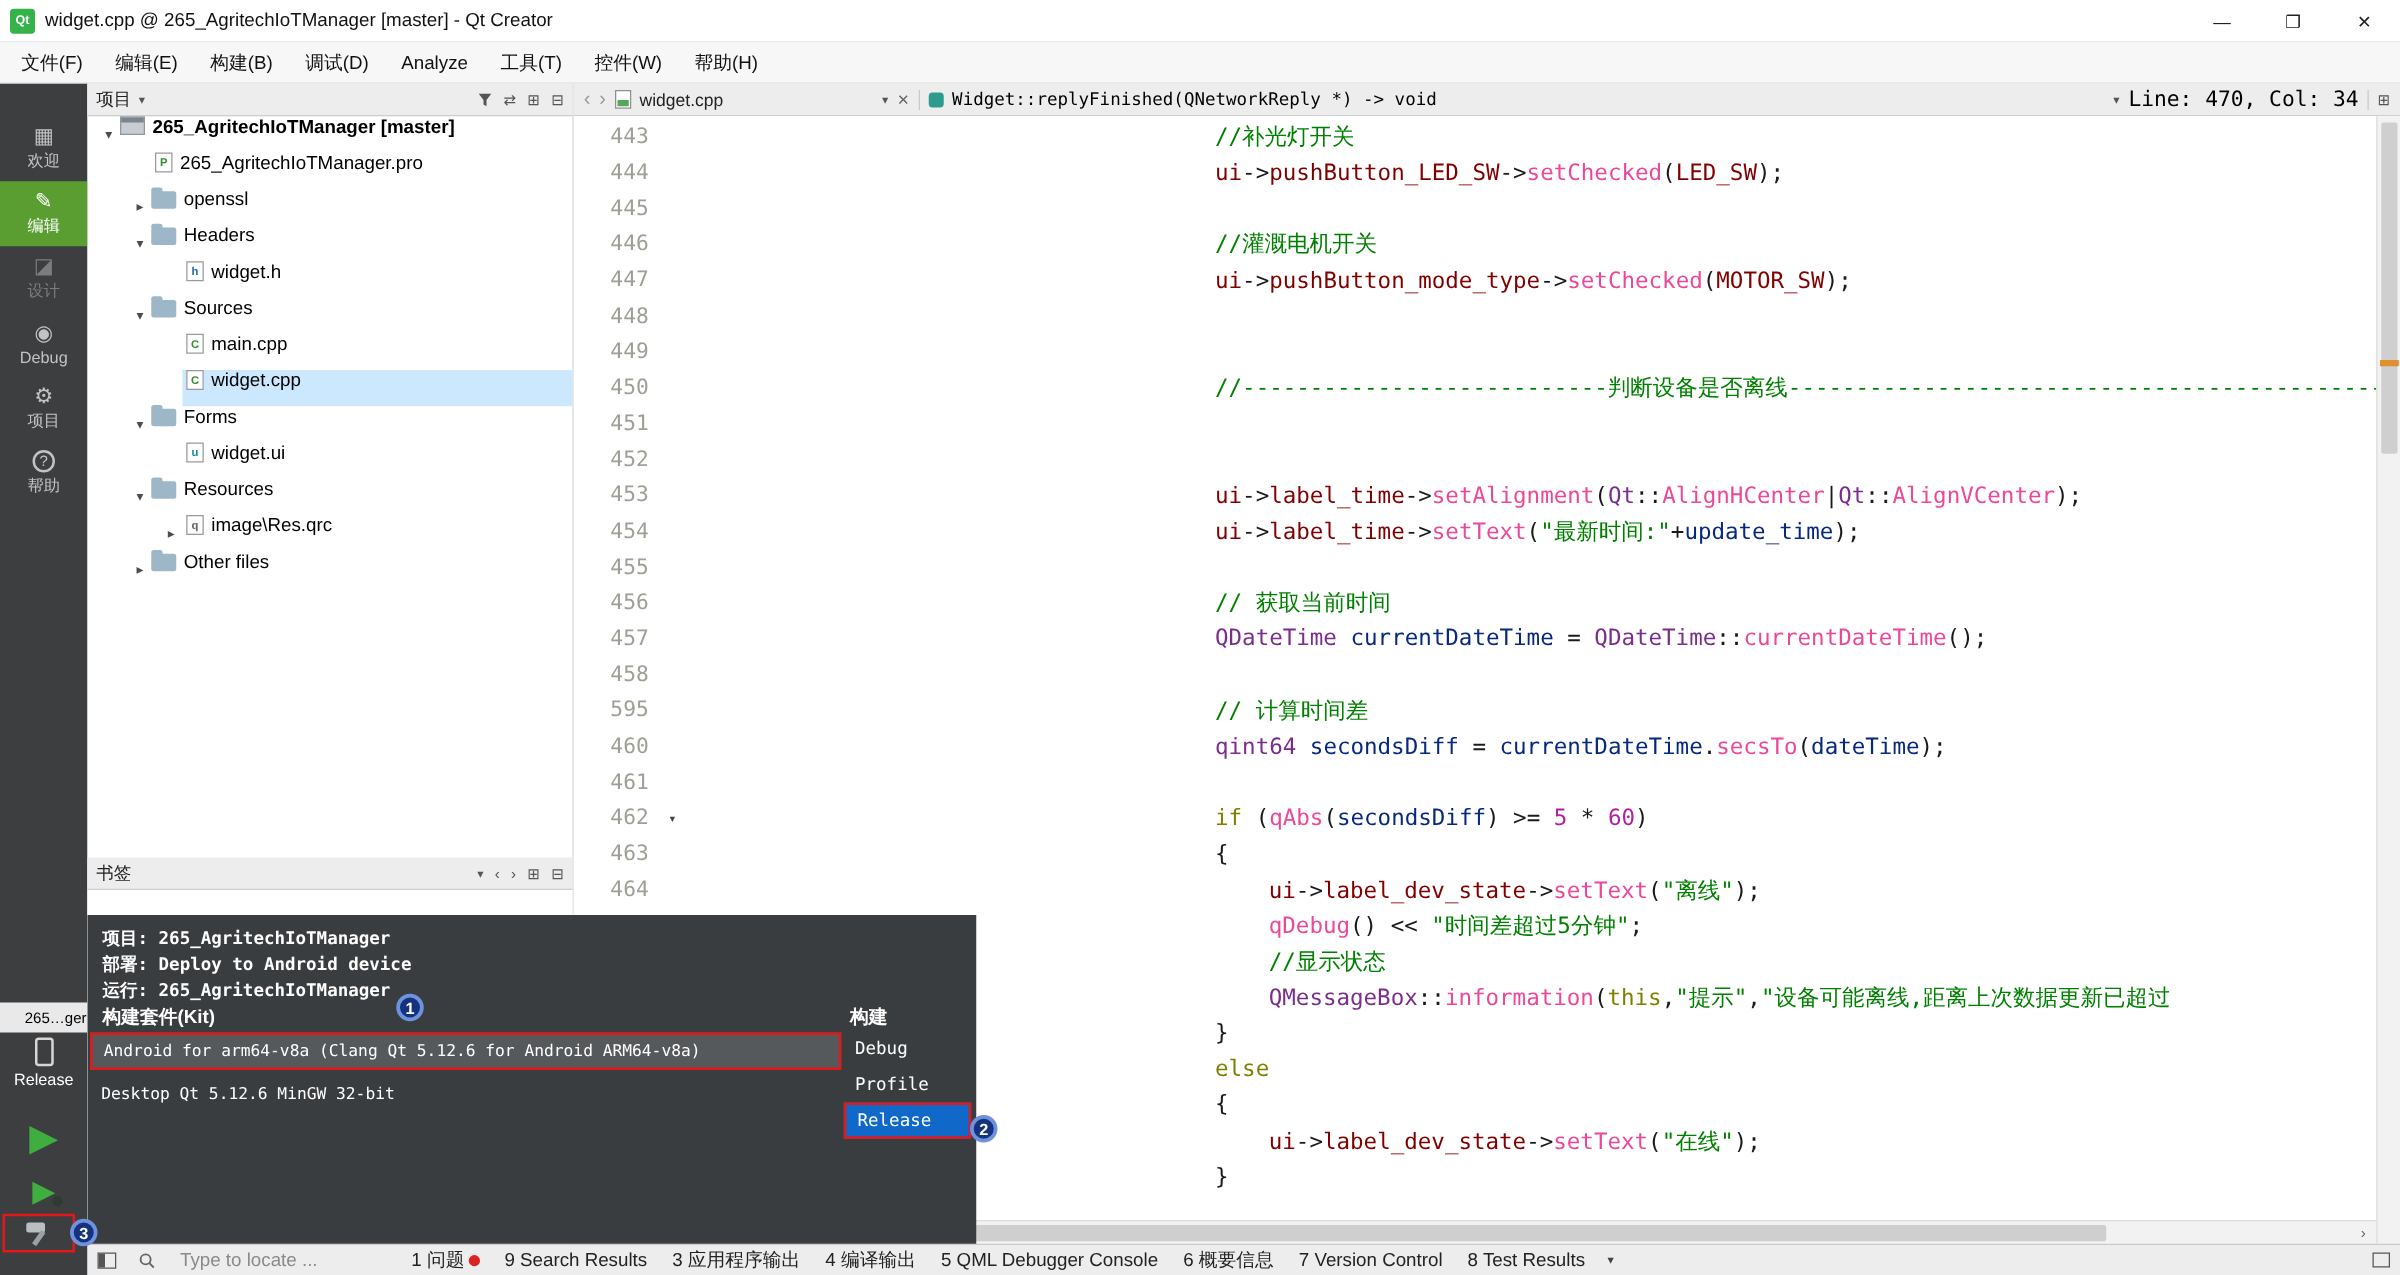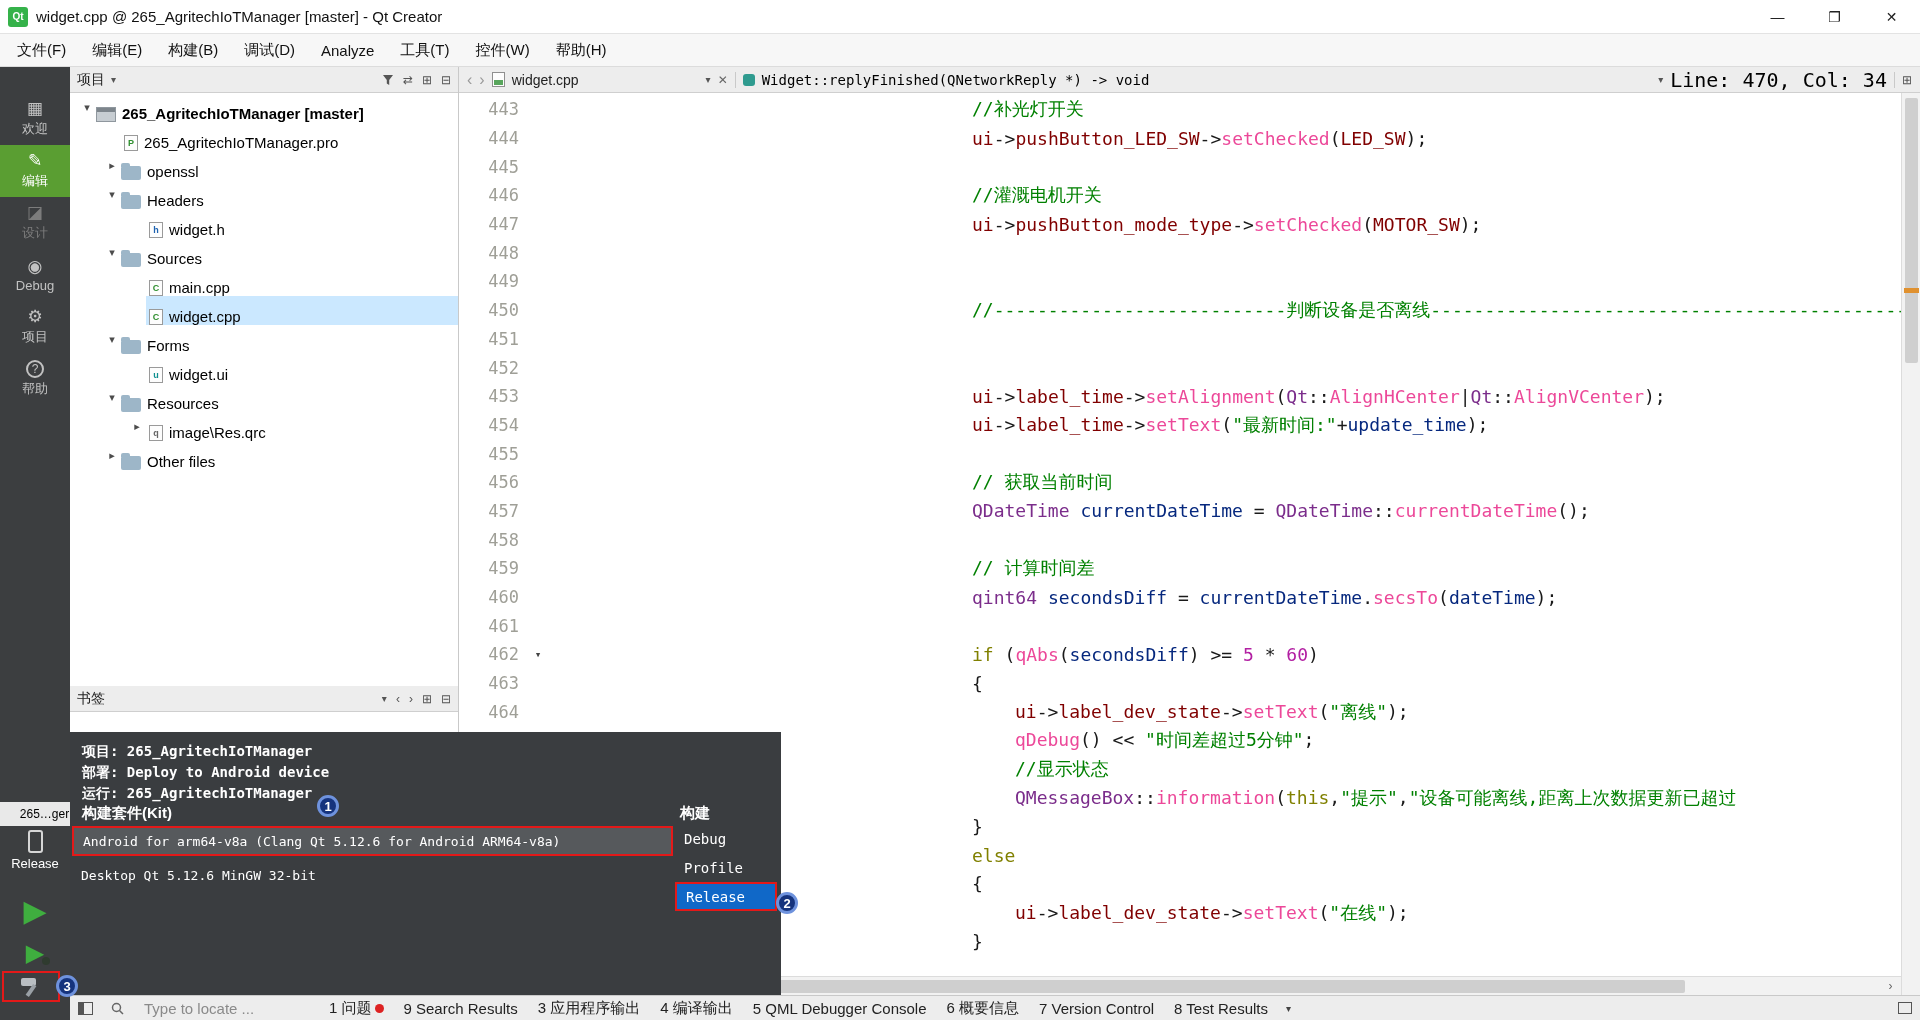--- a/index.html
+++ b/index.html
@@ -40,21 +40,21 @@
   
   .pane-header{height:26px;background:#ededed;border-bottom:1px solid #cfcfcf;display:flex;align-items:center;padding:0 7px;font-size:14px;color:#222;gap:6px}
   .ph-icons{margin-left:auto;display:flex;gap:9px;color:#555;font-size:12px;align-items:center}
   .ph-chev{font-size:10px;color:#555}
 
   
   .projects{position:absolute;left:70px;top:67px;width:389px;height:928px;background:#fff;border-right:1px solid #c9c9c9;display:flex;flex-direction:column}
   .tree{height:593px;overflow:hidden}
   .tree-row{height:29px;display:flex;align-items:center;font-size:15px;color:#000}
   .chev{width:18px;flex:none;text-align:center;color:#4c4c4c;font-size:11px}
-  .row-body{display:flex;align-items:flex-end;flex:1;height:100%;padding-right:4px}
+  .row-body{display:flex;align-items:flex-start;flex:1;height:100%;padding-right:4px}
   .row-body.sel{background:#cbe8ff}
   .ficon{width:20px;height:16px;margin-right:6px;position:relative;flex:none}
   .ficon.folder{background:#9db6c8;border-radius:2px;height:14px;margin-top:2px}
   .ficon.folder::before{content:"";position:absolute;top:-3px;left:0;width:9px;height:4px;background:#9db6c8;border-radius:2px 2px 0 0}
   .ficon.project{background:#c7cdd2;border:1px solid #8f979e;height:15px}
   .ficon.project::before{content:"";position:absolute;top:0;left:0;right:0;height:4px;background:#7d858c}
   .ficon.doc{background:#fdfdfd;border:1px solid #9a9a9a;width:14px;margin-left:3px;display:flex;align-items:center;justify-content:center}
   .flet{font-size:9px;font-weight:bold}
   .pro .flet{color:#2f8f2f}.h .flet{color:#1d62b0}.cpp .flet{color:#2f8f2f}.ui .flet{color:#0e8f8f}.qrc .flet{color:#666}
   .tlabel{white-space:nowrap}
@@ -67,21 +67,21 @@
   .nav-arrow{color:#9a9a9a;font-size:16px}
   .tab-ficon{width:13px;height:15px;background:#fdfdfd;border:1px solid #8f8f8f;position:relative}
   .tab-ficon::before{content:"";position:absolute;bottom:1px;left:1px;right:1px;height:5px;background:#58a55c}
   .tab-label{font-size:14px}
   .tab-chev{font-size:10px;color:#555;margin-left:120px}
   .tab-close{font-size:12px;color:#666}
   .tb-sep{width:1px;height:16px;background:#c9c9c9}
   .method-icon{width:12px;height:12px;border-radius:3px;background:#2f9b8f}
   .symbol-text{font-family:"DejaVu Sans Mono",monospace;font-size:14px;color:#000;white-space:nowrap}
   .tb-spacer{flex:1}
-  .linecol{font-family:"DejaVu Sans Mono",monospace;font-size:20px;color:#000;white-space:nowrap}
+  .linecol{font-family:"DejaVu Sans Mono",monospace;font-size:17px;color:#000;white-space:nowrap}
   .ed-body{position:relative;height:882px;overflow:hidden;background:#fff;padding-top:2px}
   .code-line{height:28.7px;display:flex;align-items:center;font-family:"DejaVu Sans Mono",monospace;font-size:18px;white-space:pre}
   .lnum{width:68px;flex:none;text-align:right;padding-right:8px;color:#9f9f97;font-size:17px}
   .fold{width:22px;flex:none;color:#444;font-size:11px;text-align:center}
   .ctext{flex:none;white-space:pre}
   .tk-c{color:#008000}.tk-m{color:#800000}.tk-f{color:#ec4899}.tk-t{color:#7b2d8b}.tk-v{color:#06287e}
   .tk-k{color:#808000}.tk-n{color:#b21fa2}.tk-s{color:#008000}.tk-o{color:#1a1a1a}
   .hscroll{position:absolute;left:0;top:909px;width:1442px;height:19px;background:#f2f2f2;border-top:1px solid #dcdcdc}
   .hthumb{position:absolute;left:96px;top:3px;width:1130px;height:13px;background:#cfcfcf;border-radius:2px}
   .harrow{position:absolute;right:2px;top:0;width:17px;height:18px;display:flex;align-items:center;justify-content:center;color:#666;font-size:12px}
@@ -349,21 +349,21 @@
         <div class="code-line"><span class="lnum">449</span><span class="fold"></span><span class="ctext" style="padding-left: 423px;"></span></div>
         <div class="code-line"><span class="lnum">450</span><span class="fold"></span><span class="ctext" style="padding-left: 423px;"><span class="tk-c">//---------------------------判断设备是否离线----------------------------------------------------------------------</span></span></div>
         <div class="code-line"><span class="lnum">451</span><span class="fold"></span><span class="ctext" style="padding-left: 423px;"></span></div>
         <div class="code-line"><span class="lnum">452</span><span class="fold"></span><span class="ctext" style="padding-left: 423px;"></span></div>
         <div class="code-line"><span class="lnum">453</span><span class="fold"></span><span class="ctext" style="padding-left: 423px;"><span class="tk-m">ui</span><span class="tk-o">-&gt;</span><span class="tk-m">label_time</span><span class="tk-o">-&gt;</span><span class="tk-f">setAlignment</span><span class="tk-o">(</span><span class="tk-t">Qt</span><span class="tk-o">::</span><span class="tk-f">AlignHCenter</span><span class="tk-o">|</span><span class="tk-t">Qt</span><span class="tk-o">::</span><span class="tk-f">AlignVCenter</span><span class="tk-o">);</span></span></div>
         <div class="code-line"><span class="lnum">454</span><span class="fold"></span><span class="ctext" style="padding-left: 423px;"><span class="tk-m">ui</span><span class="tk-o">-&gt;</span><span class="tk-m">label_time</span><span class="tk-o">-&gt;</span><span class="tk-f">setText</span><span class="tk-o">(</span><span class="tk-s">"最新时间:"</span><span class="tk-o">+</span><span class="tk-v">update_time</span><span class="tk-o">);</span></span></div>
         <div class="code-line"><span class="lnum">455</span><span class="fold"></span><span class="ctext" style="padding-left: 423px;"></span></div>
         <div class="code-line"><span class="lnum">456</span><span class="fold"></span><span class="ctext" style="padding-left: 423px;"><span class="tk-c">// 获取当前时间</span></span></div>
         <div class="code-line"><span class="lnum">457</span><span class="fold"></span><span class="ctext" style="padding-left: 423px;"><span class="tk-t">QDateTime</span><span class="tk-o"> </span><span class="tk-v">currentDateTime</span><span class="tk-o"> = </span><span class="tk-t">QDateTime</span><span class="tk-o">::</span><span class="tk-f">currentDateTime</span><span class="tk-o">();</span></span></div>
         <div class="code-line"><span class="lnum">458</span><span class="fold"></span><span class="ctext" style="padding-left: 423px;"></span></div>
-        <div class="code-line"><span class="lnum">459</span><span class="fold"></span><span class="ctext" style="padding-left: 423px;"><span class="tk-c">// 计算时间差</span></span></div>
+        <div class="code-line"><span class="lnum">595</span><span class="fold"></span><span class="ctext" style="padding-left: 423px;"><span class="tk-c">// 计算时间差</span></span></div>
         <div class="code-line"><span class="lnum">460</span><span class="fold"></span><span class="ctext" style="padding-left: 423px;"><span class="tk-t">qint64</span><span class="tk-o"> </span><span class="tk-v">secondsDiff</span><span class="tk-o"> = </span><span class="tk-v">currentDateTime</span><span class="tk-o">.</span><span class="tk-f">secsTo</span><span class="tk-o">(</span><span class="tk-v">dateTime</span><span class="tk-o">);</span></span></div>
         <div class="code-line"><span class="lnum">461</span><span class="fold"></span><span class="ctext" style="padding-left: 423px;"></span></div>
         <div class="code-line"><span class="lnum">462</span><span class="fold">▾</span><span class="ctext" style="padding-left: 423px;"><span class="tk-k">if</span><span class="tk-o"> (</span><span class="tk-f">qAbs</span><span class="tk-o">(</span><span class="tk-v">secondsDiff</span><span class="tk-o">) &gt;= </span><span class="tk-n">5</span><span class="tk-o"> * </span><span class="tk-n">60</span><span class="tk-o">)</span></span></div>
         <div class="code-line"><span class="lnum">463</span><span class="fold"></span><span class="ctext" style="padding-left: 423px;"><span class="tk-o">{</span></span></div>
         <div class="code-line"><span class="lnum">464</span><span class="fold"></span><span class="ctext" style="padding-left: 466px;"><span class="tk-m">ui</span><span class="tk-o">-&gt;</span><span class="tk-m">label_dev_state</span><span class="tk-o">-&gt;</span><span class="tk-f">setText</span><span class="tk-o">(</span><span class="tk-s">"离线"</span><span class="tk-o">);</span></span></div>
         <div class="code-line"><span class="lnum"></span><span class="fold"></span><span class="ctext" style="padding-left: 466px;"><span class="tk-f">qDebug</span><span class="tk-o">() </span><span class="tk-o">&lt;&lt; </span><span class="tk-s">"时间差超过5分钟"</span><span class="tk-o">;</span></span></div>
         <div class="code-line"><span class="lnum"></span><span class="fold"></span><span class="ctext" style="padding-left: 466px;"><span class="tk-c">//显示状态</span></span></div>
         <div class="code-line"><span class="lnum"></span><span class="fold"></span><span class="ctext" style="padding-left: 466px;"><span class="tk-t">QMessageBox</span><span class="tk-o">::</span><span class="tk-f">information</span><span class="tk-o">(</span><span class="tk-k">this</span><span class="tk-o">,</span><span class="tk-s">"提示"</span><span class="tk-o">,</span><span class="tk-s">"设备可能离线,距离上次数据更新已超过</span></span></div>
         <div class="code-line"><span class="lnum"></span><span class="fold"></span><span class="ctext" style="padding-left: 423px;"><span class="tk-o">}</span></span></div>
         <div class="code-line"><span class="lnum"></span><span class="fold"></span><span class="ctext" style="padding-left: 423px;"><span class="tk-k">else</span></span></div>

